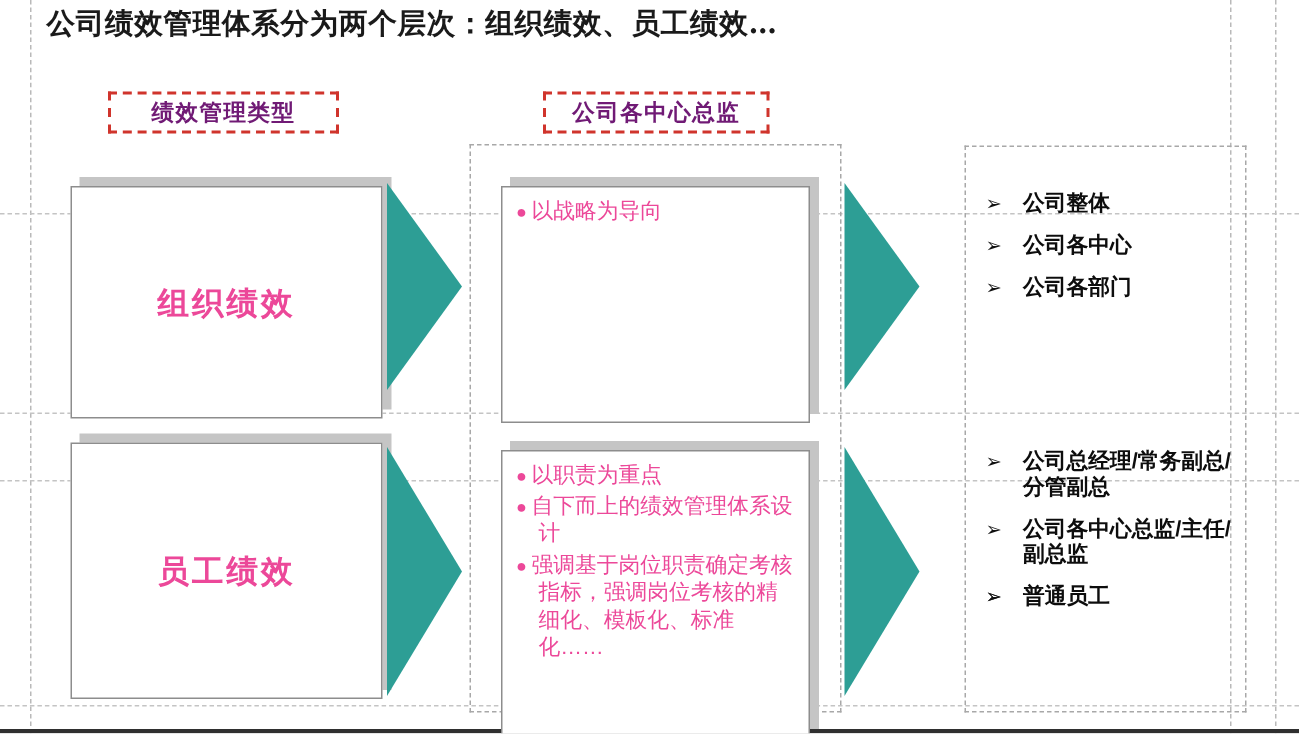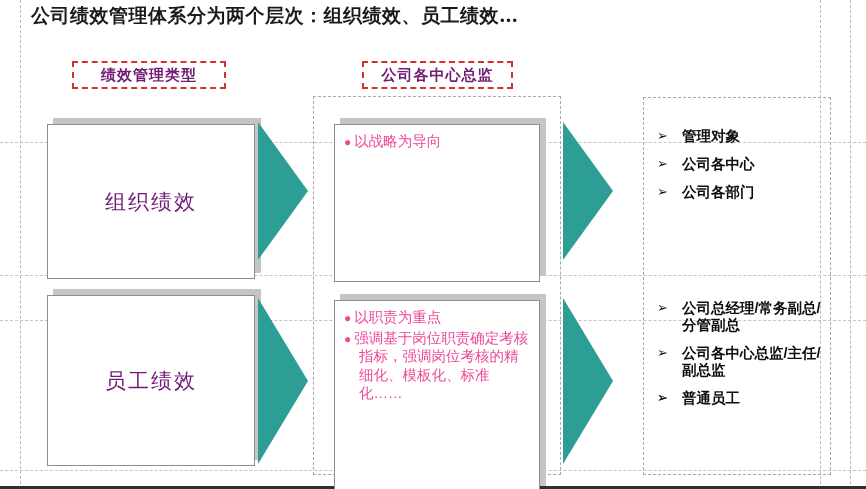--- a/index.html
+++ b/index.html
@@ -113,22 +113,22 @@
   #card-org  { left: 47px; top: 124px; width: 208px; height: 155px; }
   #card-emp  { left: 47px; top: 295px; width: 208px; height: 171px; border-radius: 16px; }
   .card-label {
     position: absolute;
     left: 0;
     right: 0;
     top: 50%;
     transform: translateY(-50%);
     text-align: center;
     font-size: 21px;
-    font-weight: 400;
-    color: #701a75;
+    font-weight: 700;
+    color: #ec4899;
     letter-spacing: 2px;
   }
 
   
   #card-mid1 { left: 334px; top: 124px; width: 206px; height: 158px; }
   #card-mid2 { left: 334px; top: 300px; width: 206px; height: 192px; }
   .bullets {
     position: absolute;
     left: 9px;
     right: 7px;
@@ -226,21 +226,21 @@
         <span class="bullet">以战略为导向</span>
       </div>
     </div>
   </div>
 
   <div class="arrow" id="arrow-3"></div>
 
   <div class="rightlist" id="rlist-1">
     <div class="ritem">
       <span class="chev">➢</span>
-      <span>管理对象</span>
+      <span>公司整体</span>
     </div>
     <div class="ritem">
       <span class="chev">➢</span>
       <span>公司各中心</span>
     </div>
     <div class="ritem">
       <span class="chev">➢</span>
       <span>公司各部门</span>
     </div>
   </div>
@@ -252,20 +252,21 @@
     </div>
   </div>
 
   <div class="arrow" id="arrow-2"></div>
 
   <div class="card-wrap" id="card-mid2">
     <div class="card-shadow"></div>
     <div class="card">
       <div class="bullets">
         <span class="bullet">以职责为重点</span>
+        <span class="bullet">自下而上的绩效管理体系设计</span>
         <span class="bullet">强调基于岗位职责确定考核指标，强调岗位考核的精细化、模板化、标准化……</span>
       </div>
     </div>
   </div>
 
   <div class="arrow" id="arrow-4"></div>
 
   <div class="rightlist" id="rlist-2">
     <div class="ritem">
       <span class="chev">➢</span>

